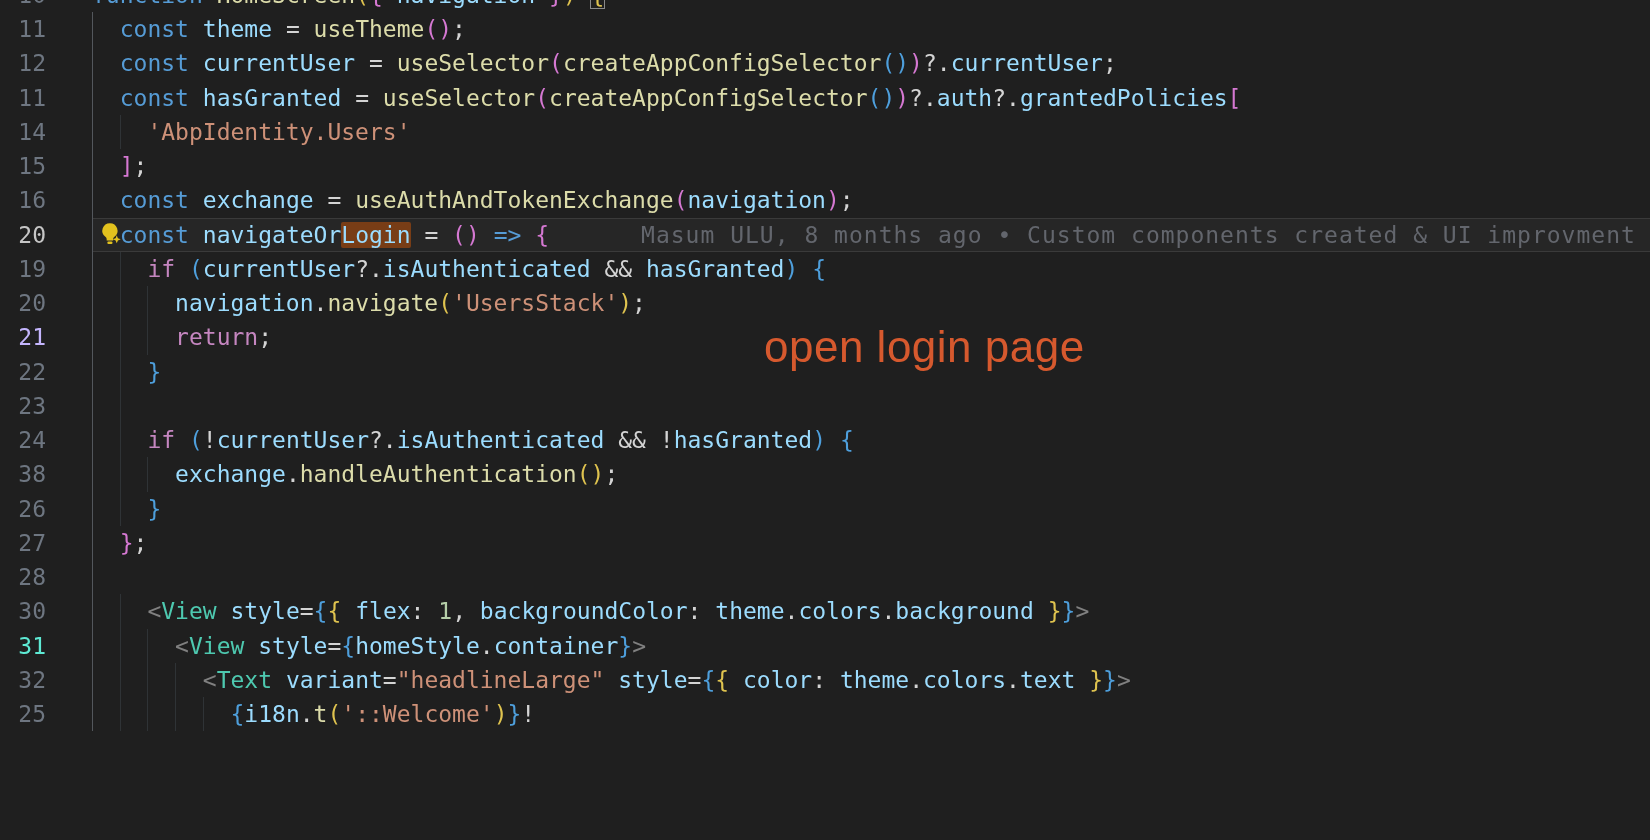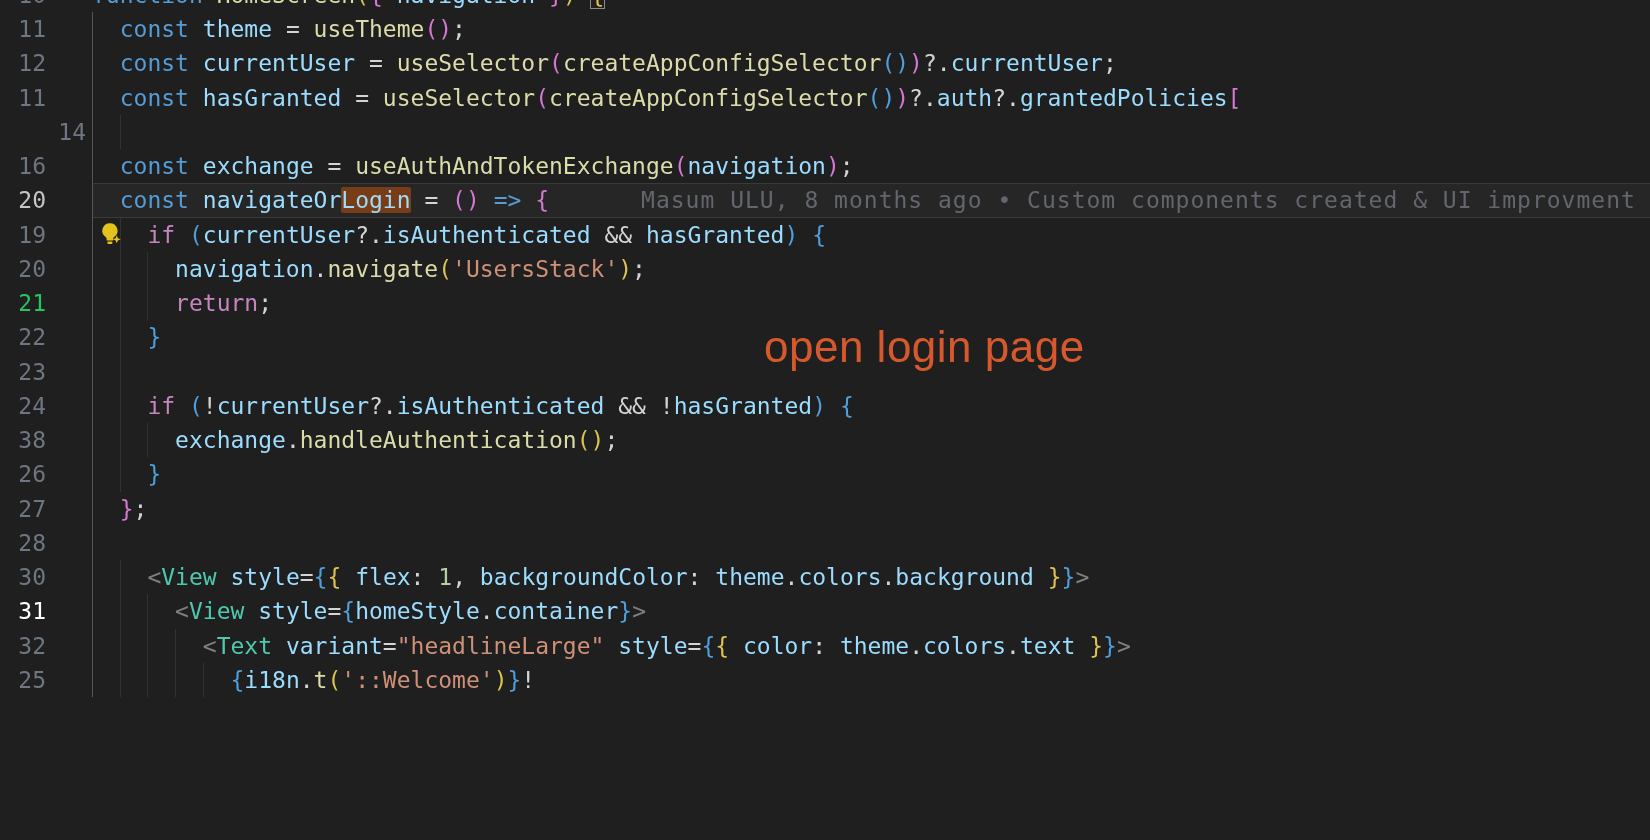--- a/index.html
+++ b/index.html
@@ -48,23 +48,29 @@
         <div class="codecell"><div class="guide active" style="left: 0px;"></div><span class="codetext"><span style="color: rgb(212, 212, 212);">  </span><span style="color: rgb(86, 156, 214);">const</span><span style="color: rgb(212, 212, 212);"> </span><span style="color: rgb(156, 220, 254);">currentUser</span><span style="color: rgb(212, 212, 212);"> = </span><span style="color: rgb(220, 220, 170);">useSelector</span><span style="color: rgb(213, 120, 210);">(</span><span style="color: rgb(220, 220, 170);">createAppConfigSelector</span><span style="color: rgb(78, 159, 220);">()</span><span style="color: rgb(213, 120, 210);">)</span><span style="color: rgb(212, 212, 212);">?.</span><span style="color: rgb(156, 220, 254);">currentUser</span><span style="color: rgb(212, 212, 212);">;</span></span></div>
       </div>
       <div class="row">
         <div class="gut">
           <div class="num" style="color: rgb(110, 118, 129);">11</div>
         </div>
         <div class="codecell"><div class="guide active" style="left: 0px;"></div><span class="codetext"><span style="color: rgb(212, 212, 212);">  </span><span style="color: rgb(86, 156, 214);">const</span><span style="color: rgb(212, 212, 212);"> </span><span style="color: rgb(156, 220, 254);">hasGranted</span><span style="color: rgb(212, 212, 212);"> = </span><span style="color: rgb(220, 220, 170);">useSelector</span><span style="color: rgb(213, 120, 210);">(</span><span style="color: rgb(220, 220, 170);">createAppConfigSelector</span><span style="color: rgb(78, 159, 220);">()</span><span style="color: rgb(213, 120, 210);">)</span><span style="color: rgb(212, 212, 212);">?.</span><span style="color: rgb(156, 220, 254);">auth</span><span style="color: rgb(212, 212, 212);">?.</span><span style="color: rgb(156, 220, 254);">grantedPolicies</span><span style="color: rgb(213, 120, 210);">[</span></span></div>
       </div>
       <div class="row">
         <div class="gut">
-          <div class="num" style="color: rgb(110, 118, 129); margin-left: 40px;">14</div>
+          <div class="num" style="color: rgb(110, 118, 129);">14</div>
         </div>
-        <div class="codecell"><div class="guide active" style="left: 0px;"></div><div class="guide" style="left: 27.69px;"></div><span class="codetext"><span style="color: rgb(212, 212, 212);">    </span></span></div>
+        <div class="codecell"><div class="guide active" style="left: 0px;"></div><div class="guide" style="left: 27.69px;"></div><span class="codetext"><span style="color: rgb(212, 212, 212);">    </span><span style="color: rgb(206, 145, 120);">'AbpIdentity.Users'</span></span></div>
+      </div>
+      <div class="row">
+        <div class="gut">
+          <div class="num" style="color: rgb(110, 118, 129);">15</div>
+        </div>
+        <div class="codecell"><div class="guide active" style="left: 0px;"></div><span class="codetext"><span style="color: rgb(212, 212, 212);">  </span><span style="color: rgb(213, 120, 210);">]</span><span style="color: rgb(212, 212, 212);">;</span></span></div>
       </div>
       <div class="row">
         <div class="gut">
           <div class="num" style="color: rgb(110, 118, 129);">16</div>
         </div>
         <div class="codecell"><div class="guide active" style="left: 0px;"></div><span class="codetext"><span style="color: rgb(212, 212, 212);">  </span><span style="color: rgb(86, 156, 214);">const</span><span style="color: rgb(212, 212, 212);"> </span><span style="color: rgb(156, 220, 254);">exchange</span><span style="color: rgb(212, 212, 212);"> = </span><span style="color: rgb(220, 220, 170);">useAuthAndTokenExchange</span><span style="color: rgb(213, 120, 210);">(</span><span style="color: rgb(156, 220, 254);">navigation</span><span style="color: rgb(213, 120, 210);">)</span><span style="color: rgb(212, 212, 212);">;</span></span></div>
       </div>
       <div class="row current">
         <div class="gut">
           <div class="num" style="color: rgb(198, 198, 198);">20</div>
@@ -78,21 +84,21 @@
         <div class="codecell"><div class="guide active" style="left: 0px;"></div><div class="guide" style="left: 27.69px;"></div><span class="codetext"><span style="color: rgb(212, 212, 212);">    </span><span style="color: rgb(197, 134, 192);">if</span><span style="color: rgb(212, 212, 212);"> </span><span style="color: rgb(78, 159, 220);">(</span><span style="color: rgb(156, 220, 254);">currentUser</span><span style="color: rgb(212, 212, 212);">?.</span><span style="color: rgb(156, 220, 254);">isAuthenticated</span><span style="color: rgb(212, 212, 212);"> &amp;&amp; </span><span style="color: rgb(156, 220, 254);">hasGranted</span><span style="color: rgb(78, 159, 220);">)</span><span style="color: rgb(212, 212, 212);"> </span><span style="color: rgb(78, 159, 220);">{</span></span></div>
       </div>
       <div class="row">
         <div class="gut">
           <div class="num" style="color: rgb(110, 118, 129);">20</div>
         </div>
         <div class="codecell"><div class="guide active" style="left: 0px;"></div><div class="guide" style="left: 27.69px;"></div><div class="guide" style="left: 55.38px;"></div><span class="codetext"><span style="color: rgb(212, 212, 212);">      </span><span style="color: rgb(156, 220, 254);">navigation</span><span style="color: rgb(212, 212, 212);">.</span><span style="color: rgb(220, 220, 170);">navigate</span><span style="color: rgb(223, 195, 79);">(</span><span style="color: rgb(206, 145, 120);">'UsersStack'</span><span style="color: rgb(223, 195, 79);">)</span><span style="color: rgb(212, 212, 212);">;</span></span></div>
       </div>
       <div class="row">
         <div class="gut">
-          <div class="num" style="color: #22c55e;">21</div>
+          <div class="num" style="color: #c4b5fd;">21</div>
         </div>
         <div class="codecell"><div class="guide active" style="left: 0px;"></div><div class="guide" style="left: 27.69px;"></div><div class="guide" style="left: 55.38px;"></div><span class="codetext"><span style="color: rgb(212, 212, 212);">      </span><span style="color: rgb(197, 134, 192);">return</span><span style="color: rgb(212, 212, 212);">;</span></span></div>
       </div>
       <div class="row">
         <div class="gut">
           <div class="num" style="color: rgb(110, 118, 129);">22</div>
         </div>
         <div class="codecell"><div class="guide active" style="left: 0px;"></div><div class="guide" style="left: 27.69px;"></div><span class="codetext"><span style="color: rgb(212, 212, 212);">    </span><span style="color: rgb(78, 159, 220);">}</span></span></div>
       </div>
       <div class="row">
@@ -132,21 +138,21 @@
         <div class="codecell"><div class="guide active" style="left: 0px;"></div><span class="codetext"></span></div>
       </div>
       <div class="row">
         <div class="gut">
           <div class="num" style="color: rgb(110, 118, 129);">30</div>
         </div>
         <div class="codecell"><div class="guide active" style="left: 0px;"></div><div class="guide" style="left: 27.69px;"></div><span class="codetext"><span style="color: rgb(212, 212, 212);">    </span><span style="color: rgb(128, 128, 128);">&lt;</span><span style="color: rgb(78, 201, 176);">View</span><span style="color: rgb(212, 212, 212);"> </span><span style="color: rgb(156, 220, 254);">style</span><span style="color: rgb(212, 212, 212);">=</span><span style="color: rgb(78, 159, 220);">{</span><span style="color: rgb(223, 195, 79);">{</span><span style="color: rgb(212, 212, 212);"> </span><span style="color: rgb(156, 220, 254);">flex</span><span style="color: rgb(212, 212, 212);">:</span><span style="color: rgb(212, 212, 212);"> </span><span style="color: rgb(181, 206, 168);">1</span><span style="color: rgb(212, 212, 212);">, </span><span style="color: rgb(156, 220, 254);">backgroundColor</span><span style="color: rgb(212, 212, 212);">: </span><span style="color: rgb(156, 220, 254);">theme</span><span style="color: rgb(212, 212, 212);">.</span><span style="color: rgb(156, 220, 254);">colors</span><span style="color: rgb(212, 212, 212);">.</span><span style="color: rgb(156, 220, 254);">background</span><span style="color: rgb(212, 212, 212);"> </span><span style="color: rgb(223, 195, 79);">}</span><span style="color: rgb(78, 159, 220);">}</span><span style="color: rgb(128, 128, 128);">&gt;</span></span></div>
       </div>
       <div class="row">
         <div class="gut">
-          <div class="num" style="color: #ffffff;">31</div>
+          <div class="num" style="color: #5eead4;">31</div>
         </div>
         <div class="codecell"><div class="guide active" style="left: 0px;"></div><div class="guide" style="left: 27.69px;"></div><div class="guide" style="left: 55.38px;"></div><span class="codetext"><span style="color: rgb(212, 212, 212);">      </span><span style="color: rgb(128, 128, 128);">&lt;</span><span style="color: rgb(78, 201, 176);">View</span><span style="color: rgb(212, 212, 212);"> </span><span style="color: rgb(156, 220, 254);">style</span><span style="color: rgb(212, 212, 212);">=</span><span style="color: rgb(78, 159, 220);">{</span><span style="color: rgb(156, 220, 254);">homeStyle</span><span style="color: rgb(212, 212, 212);">.</span><span style="color: rgb(156, 220, 254);">container</span><span style="color: rgb(78, 159, 220);">}</span><span style="color: rgb(128, 128, 128);">&gt;</span></span></div>
       </div>
       <div class="row">
         <div class="gut">
           <div class="num" style="color: rgb(110, 118, 129);">32</div>
         </div>
         <div class="codecell"><div class="guide active" style="left: 0px;"></div><div class="guide" style="left: 27.69px;"></div><div class="guide" style="left: 55.38px;"></div><div class="guide" style="left: 83.07px;"></div><span class="codetext"><span style="color: rgb(212, 212, 212);">        </span><span style="color: rgb(128, 128, 128);">&lt;</span><span style="color: rgb(78, 201, 176);">Text</span><span style="color: rgb(212, 212, 212);"> </span><span style="color: rgb(156, 220, 254);">variant</span><span style="color: rgb(212, 212, 212);">=</span><span style="color: rgb(206, 145, 120);">"headlineLarge"</span><span style="color: rgb(212, 212, 212);"> </span><span style="color: rgb(156, 220, 254);">style</span><span style="color: rgb(212, 212, 212);">=</span><span style="color: rgb(78, 159, 220);">{</span><span style="color: rgb(223, 195, 79);">{</span><span style="color: rgb(212, 212, 212);"> </span><span style="color: rgb(156, 220, 254);">color</span><span style="color: rgb(212, 212, 212);">: </span><span style="color: rgb(156, 220, 254);">theme</span><span style="color: rgb(212, 212, 212);">.</span><span style="color: rgb(156, 220, 254);">colors</span><span style="color: rgb(212, 212, 212);">.</span><span style="color: rgb(156, 220, 254);">text</span><span style="color: rgb(212, 212, 212);"> </span><span style="color: rgb(223, 195, 79);">}</span><span style="color: rgb(78, 159, 220);">}</span><span style="color: rgb(128, 128, 128);">&gt;</span></span></div>
       </div>
       <div class="row">

